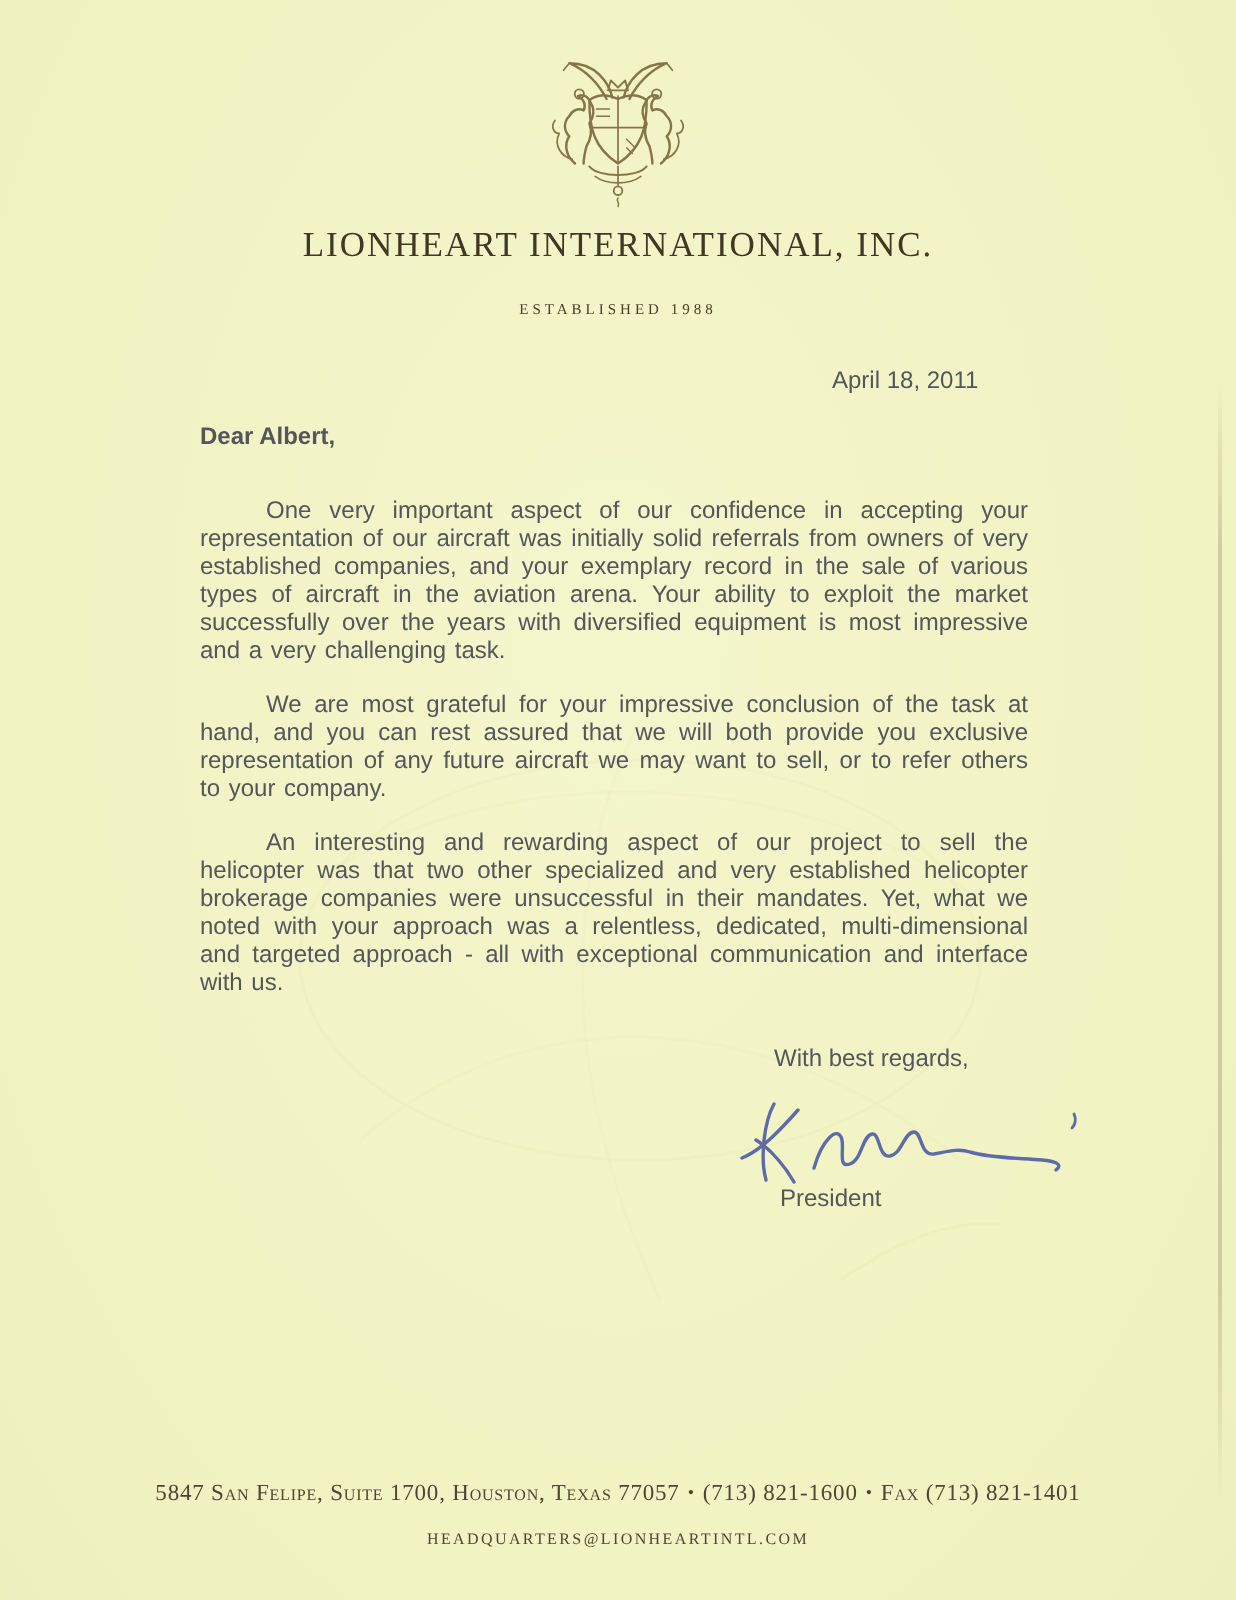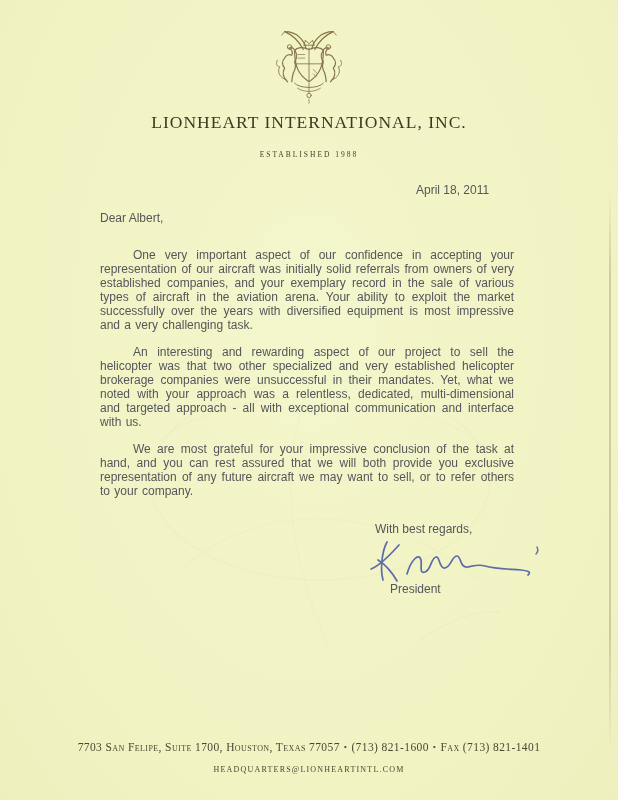--- a/index.html
+++ b/index.html
@@ -37,29 +37,29 @@
     text-align:center;
     font-family:"Liberation Serif", serif;
     font-size:7.5px; letter-spacing:2px;
     color:#4a4128;
   }
   .letter-body{
     position:absolute; top:183px; left:100px; right:104px;
     font-size:12px; line-height:14px;
   }
   .date{ margin:0 0 14px 316px; white-space:nowrap; }
-  .salutation{ margin:0 0 23px 0; }
+  .salutation{ margin:0 0 23px 0;font-weight:bold; }
   .letter-body p{
     margin:0 0 13px 0;
     text-indent:33px;
     text-align:justify;
     word-spacing:1px;
   }
   .closing-block{ margin-top:24px; margin-left:275px; }
-  .closing{ margin:0; }
+  .closing{ margin:12px; }
   .signature-svg{ display:block; margin:2px 0 0 -8px; }
   .sig-name{ margin:0; }
   .sig-title{ margin:0 0 0 15px; }
   .footer{
     position:absolute; top:741px; left:0; right:0;
     text-align:center;
     font-family:"Liberation Serif", serif;
     color:#4c4733;
   }
   .footer-line1{
@@ -115,38 +115,38 @@
   </svg>
 
   <div class="company-name">LIONHEART INTERNATIONAL, INC.</div>
   <div class="established">ESTABLISHED 1988</div>
 
   <div class="letter-body">
     <div class="date">April 18, 2011</div>
     <div class="salutation">Dear Albert,</div>
 
     <p>One very important aspect of our confidence in accepting your representation of our aircraft was initially solid referrals from owners of very established companies, and your exemplary record in the sale of various types of aircraft in the aviation arena. Your ability to exploit the market successfully over the years with diversified equipment is most impressive and a very challenging task.</p>
+    <p>We are most grateful for your impressive conclusion of the task at hand, and you can rest assured that we will both provide you exclusive representation of any future aircraft we may want to sell, or to refer others to your company.</p>
     <p>An interesting and rewarding aspect of our project to sell the helicopter was that two other specialized and very established helicopter brokerage companies were unsuccessful in their mandates. Yet, what we noted with your approach was a relentless, dedicated, multi-dimensional and targeted approach - all with exceptional communication and interface with us.</p>
-    <p>We are most grateful for your impressive conclusion of the task at hand, and you can rest assured that we will both provide you exclusive representation of any future aircraft we may want to sell, or to refer others to your company.</p>
 
     <div class="closing-block">
       <div class="closing">With best regards,</div>
 
       <svg class="signature-svg" width="185" height="44" viewBox="0 0 185 44" fill="none" stroke="#5d6ba8" stroke-width="1.7" stroke-linecap="round">
         <path d="M16 42 C13 31 15 13 20 4"></path>
         <path d="M4 31 C14 27 24 16 32 7"></path>
         <path d="M11 22 C19 27 26 36 30 43"></path>
         <path d="M40 36 C44 22 52 14 54 22 C55 28 52 36 58 34 C64 32 64 20 69 19 C73 18 72 31 78 30 C84 29 85 18 90 18 C94 18 93 30 100 29 C106 28 112 26 118 28 C128 31 142 31 154 32 C160 32.5 165 34 161 37"></path>
         <path d="M170 9 C171 11 171 14 169 16" stroke-width="1.4"></path>
       </svg>
       <div class="sig-title">President</div>
     </div>
   </div>
 
   <div class="footer">
     <div class="footer-line1">
-      <span>7703 San Felipe, Suite 1700, Houston, Texas 77057</span><span class="bullet">•</span><span>(713) 821-1600</span><span class="bullet">•</span><span>Fax (713) 821-1401</span>
+      <span>5847 San Felipe, Suite 1700, Houston, Texas 77057</span><span class="bullet">•</span><span>(713) 821-1600</span><span class="bullet">•</span><span>Fax (713) 821-1401</span>
     </div>
     <div class="footer-line2">HEADQUARTERS@LIONHEARTINTL.COM</div>
   </div>
 
   <div class="scan-edge-right"></div>
 </div>
 
 </body></html>

